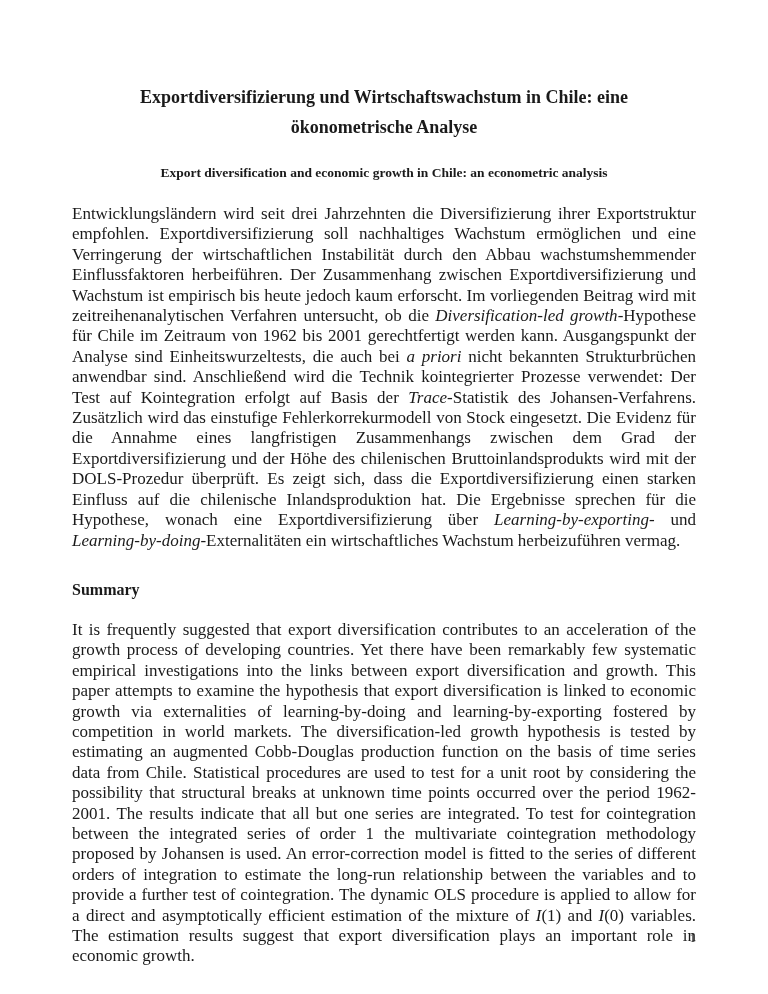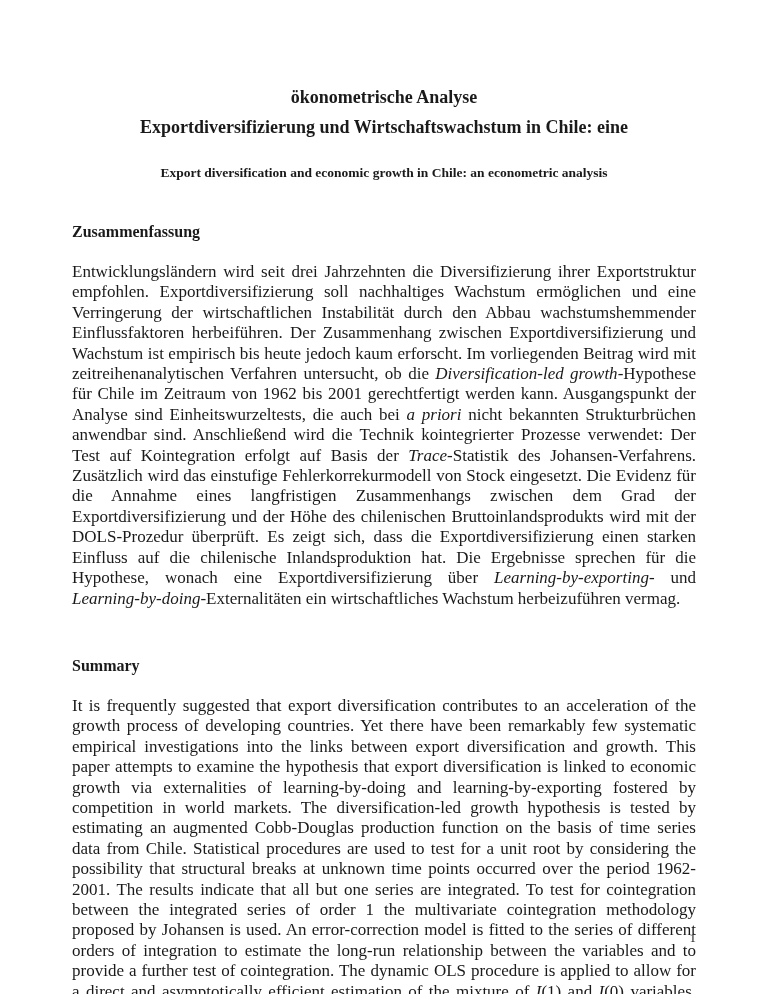--- a/index.html
+++ b/index.html
@@ -36,21 +36,21 @@
     font-size: 13.5px;
     line-height: 20px;
     margin-top: 3px;
   }
   .section-heading {
     font-size: 16px;
     font-weight: bold;
     margin: 0;
   }
   .heading-zusammenfassung { margin-top: 40px; }
-  .heading-summary { margin-top: 48px; }
+  .heading-summary { margin-top: 30px; }
   .abstract {
     margin: 0;
     margin-top: 21px;
     font-size: 17px;
     line-height: 20.4px;
     text-align: justify;
   }
   .abstract em { font-style: italic; }
   .page-number {
     position: absolute;
@@ -59,26 +59,25 @@
     font-size: 13px;
     line-height: 16px;
   }
 </style>
 </head>
 <body>
 
 <div class="page">
 
   <div class="title-block">
+    <div class="title-line">Exportdiversifizierung und Wirtschaftswachstum in Chile: eine</div>
     <div class="title-line">ökonometrische Analyse</div>
-    <div class="title-line">Exportdiversifizierung und Wirtschaftswachstum in Chile: eine</div>
     <div class="subtitle">Export diversification and economic growth in Chile: an econometric analysis</div>
   </div>
 
-  <h2 class="section-heading heading-zusammenfassung">Zusammenfassung</h2>
   <p class="abstract"><span>Entwicklungsländern wird seit drei Jahrzehnten die Diversifizierung ihrer Exportstruktur empfohlen. Exportdiversifizierung soll nachhaltiges Wachstum ermöglichen und eine Verringerung der wirtschaftlichen Instabilität durch den Abbau wachstumshemmender Einflussfaktoren herbeiführen. Der Zusammenhang zwischen Exportdiversifizierung und Wachstum ist empirisch bis heute jedoch kaum erforscht. Im vorliegenden Beitrag wird mit zeitreihenanalytischen Verfahren untersucht, ob die </span><em>Diversification-led growth</em><span>-Hypothese für Chile im Zeitraum von 1962 bis 2001 gerechtfertigt werden kann. Ausgangspunkt der Analyse sind Einheitswurzeltests, die auch bei </span><em>a priori</em><span> nicht bekannten Strukturbrüchen anwendbar sind. Anschließend wird die Technik kointegrierter Prozesse verwendet: Der Test auf Kointegration erfolgt auf Basis der </span><em>Trace</em><span>-Statistik des Johansen-Verfahrens. Zusätzlich wird das einstufige Fehlerkorrekurmodell von Stock eingesetzt. Die Evidenz für die Annahme eines langfristigen Zusammenhangs zwischen dem Grad der Exportdiversifizierung und der Höhe des chilenischen Bruttoinlandsprodukts wird mit der DOLS-Prozedur überprüft. Es zeigt sich, dass die Exportdiversifizierung einen starken Einfluss auf die chilenische Inlandsproduktion hat. Die Ergebnisse sprechen für die Hypothese, wonach eine Exportdiversifizierung über </span><em>Learning-by-exporting-</em><span> und </span><em>Learning-by-doing</em><span>-Externalitäten ein wirtschaftliches Wachstum herbeizuführen vermag.</span></p>
 
   <h2 class="section-heading heading-summary">Summary</h2>
   <p class="abstract"><span>It is frequently suggested that export diversification contributes to an acceleration of the growth process of developing countries. Yet there have been remarkably few systematic empirical investigations into the links between export diversification and growth. This paper attempts to examine the hypothesis that export diversification is linked to economic growth via externalities of learning-by-doing and learning-by-exporting fostered by competition in world markets. The diversification-led growth hypothesis is tested by estimating an augmented Cobb-Douglas production function on the basis of time series data from Chile. Statistical procedures are used to test for a unit root by considering the possibility that structural breaks at unknown time points occurred over the period 1962-2001. The results indicate that all but one series are integrated. To test for cointegration between the integrated series of order 1 the multivariate cointegration methodology proposed by Johansen is used. An error-correction model is fitted to the series of different orders of integration to estimate the long-run relationship between the variables and to provide a further test of cointegration. The dynamic OLS procedure is applied to allow for a direct and asymptotically efficient estimation of the mixture of </span><em>I</em><span>(1) and </span><em>I</em><span>(0) variables. The estimation results suggest that export diversification plays an important role in economic growth.</span></p>
 
   <div class="page-number">1</div>
 
 </div>
 
 </body></html>

